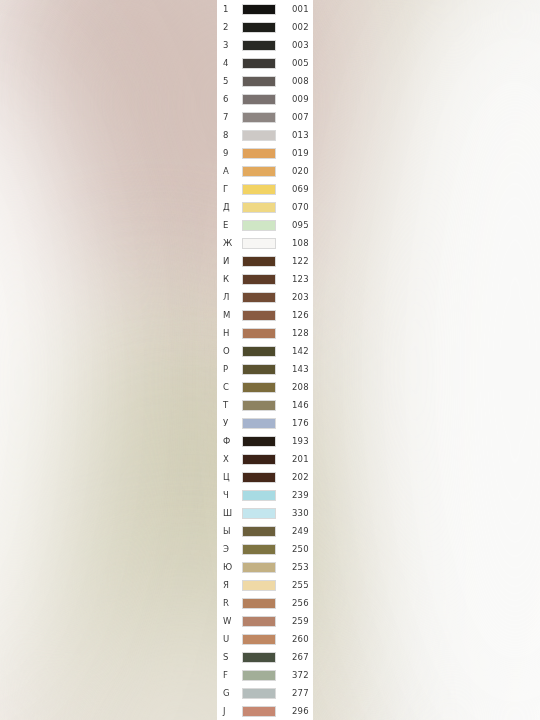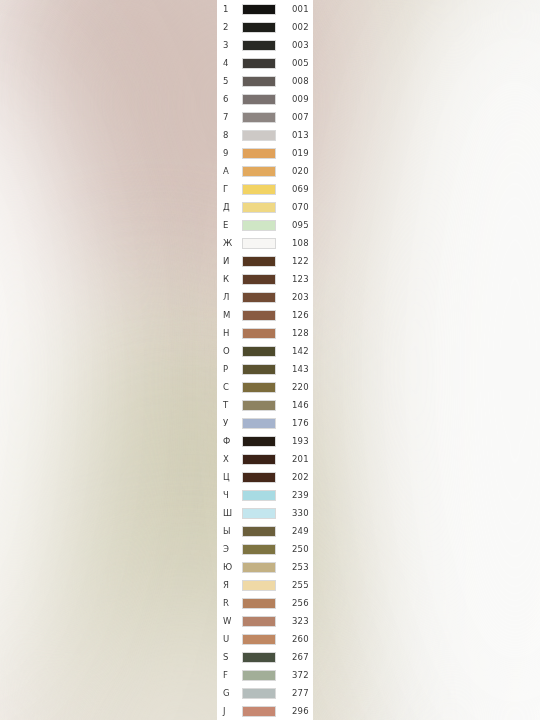--- a/index.html
+++ b/index.html
@@ -240,21 +240,21 @@
         <span class="legend-value">142</span>
       </div>
       <div class="legend-row">
         <span class="legend-key">Р</span>
         <span class="legend-swatch" style="background: rgb(91, 83, 48);"></span>
         <span class="legend-value">143</span>
       </div>
       <div class="legend-row">
         <span class="legend-key">С</span>
         <span class="legend-swatch" style="background: rgb(124, 108, 60);"></span>
-        <span class="legend-value">220</span>
+        <span class="legend-value">208</span>
       </div>
       <div class="legend-row">
         <span class="legend-key">Т</span>
         <span class="legend-swatch" style="background: rgb(141, 130, 97);"></span>
         <span class="legend-value">146</span>
       </div>
       <div class="legend-row">
         <span class="legend-key">У</span>
         <span class="legend-swatch" style="background: rgb(165, 179, 205);"></span>
         <span class="legend-value">176</span>
@@ -305,21 +305,21 @@
         <span class="legend-value">255</span>
       </div>
       <div class="legend-row">
         <span class="legend-key">R</span>
         <span class="legend-swatch" style="background: rgb(180, 128, 92);"></span>
         <span class="legend-value">256</span>
       </div>
       <div class="legend-row">
         <span class="legend-key">W</span>
         <span class="legend-swatch" style="background: rgb(181, 130, 106);"></span>
-        <span class="legend-value">323</span>
+        <span class="legend-value">259</span>
       </div>
       <div class="legend-row">
         <span class="legend-key">U</span>
         <span class="legend-swatch" style="background: rgb(192, 136, 99);"></span>
         <span class="legend-value">260</span>
       </div>
       <div class="legend-row">
         <span class="legend-key">S</span>
         <span class="legend-swatch" style="background: rgb(72, 81, 64);"></span>
         <span class="legend-value">267</span>

